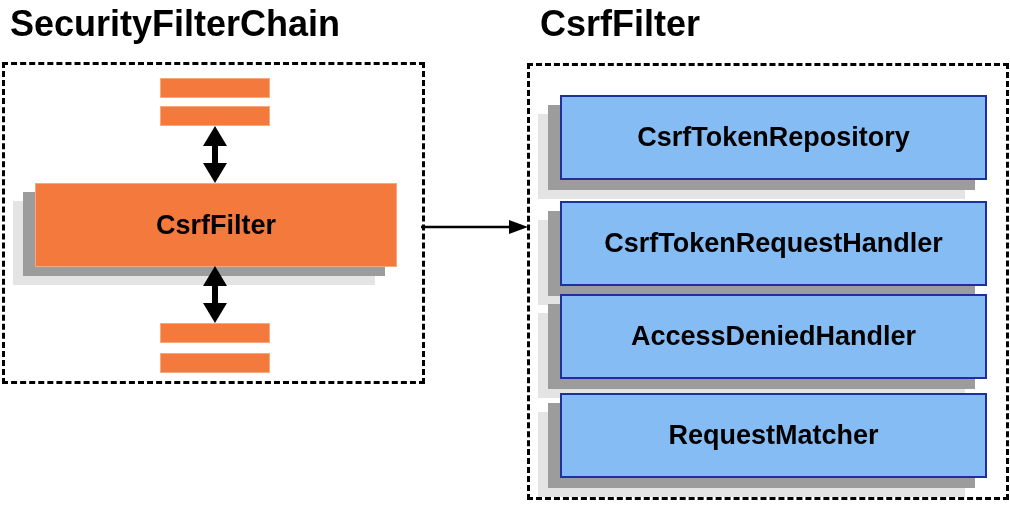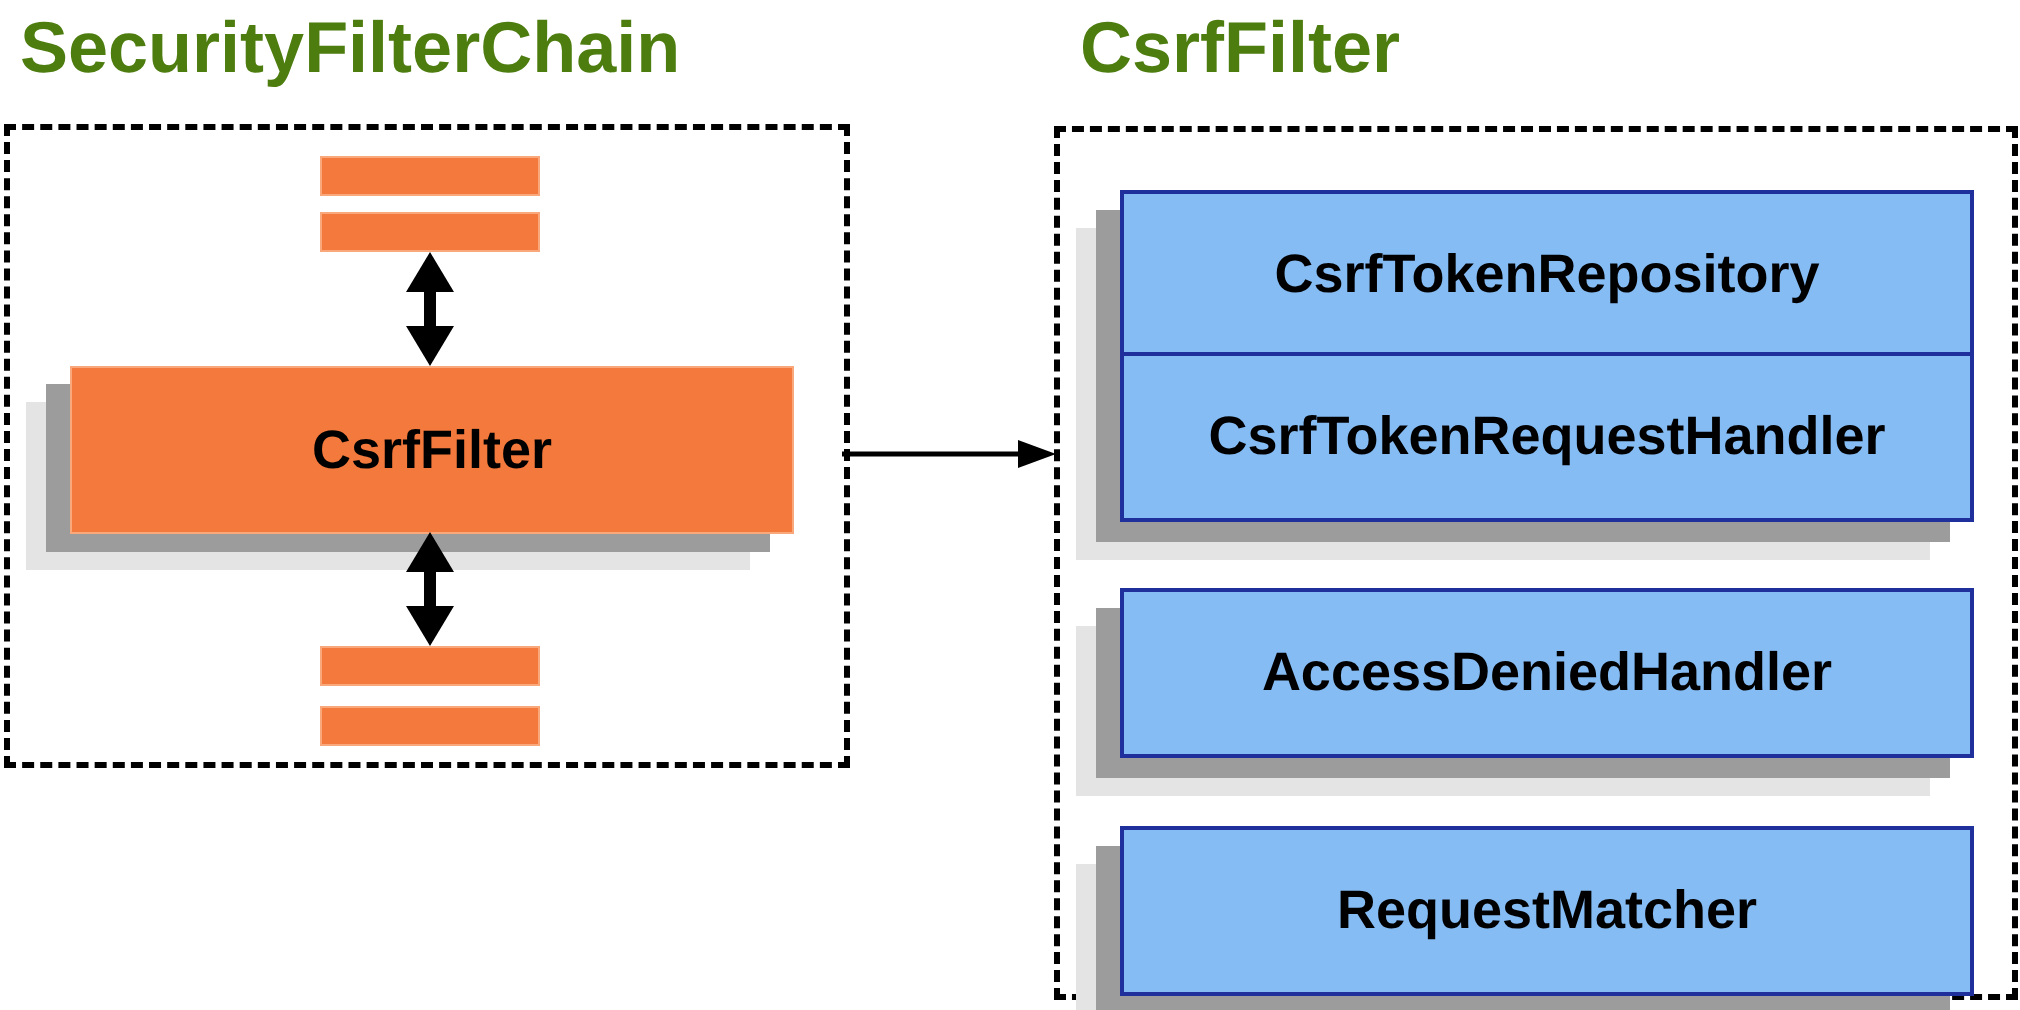--- a/index.html
+++ b/index.html
@@ -10,21 +10,21 @@
     background: #ffffff;
     font-family: "Liberation Sans", sans-serif;
     overflow: hidden;
   }
   .title {
     position: absolute;
     top: 2px;
     font-size: 36px;
     line-height: 44px;
     font-weight: bold;
-    color: #4d7c0f;
+    color: #000000;
     white-space: nowrap;
   }
   .title-left  { left: 10px; }
   .title-right { left: 540px; }
   .panel {
     position: absolute;
     border: 3px dashed #000000;
     box-sizing: border-box;
     background: transparent;
   }
@@ -70,23 +70,23 @@
     box-sizing: border-box;
     box-shadow: -12px 10px 0 #9c9c9c, -22px 19px 0 #e4e4e4;
     display: flex;
     align-items: center;
     justify-content: center;
     font-size: 27px;
     font-weight: bold;
     color: #000000;
   }
   .component-1 { top: 95px; }
-  .component-2 { top: 176px; }
+  .component-2 { top: 201px; }
   .component-3 { top: 294px; text-align: right; }
-  .component-4 { top: 413px; align-items: center; }
+  .component-4 { top: 393px; align-items: center; }
   .arrow-v {
     position: absolute;
     left: 200px;
     width: 30px;
     height: 57px;
   }
   .arrow-v-1 { top: 126px; }
   .arrow-v-2 { top: 266px; }
   .arrow-h {
     position: absolute;

